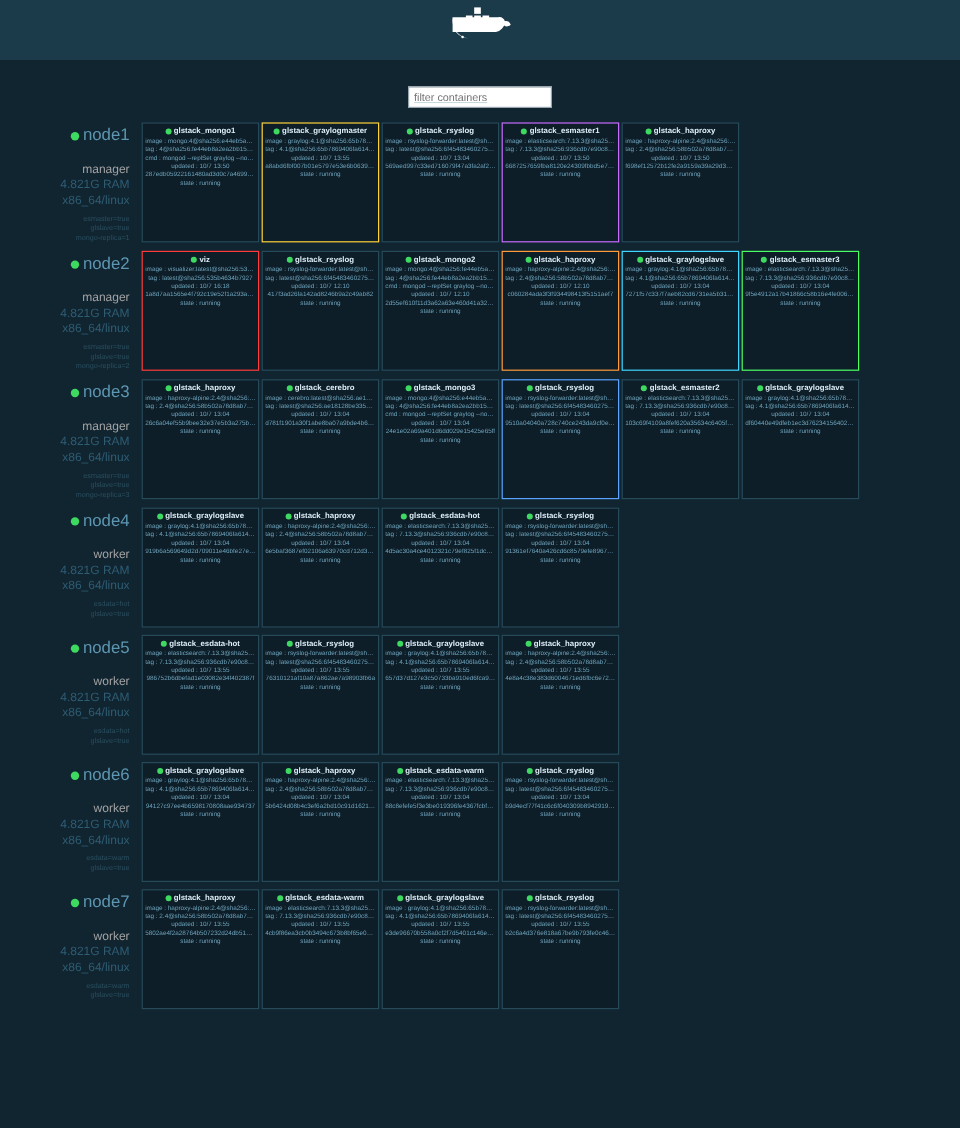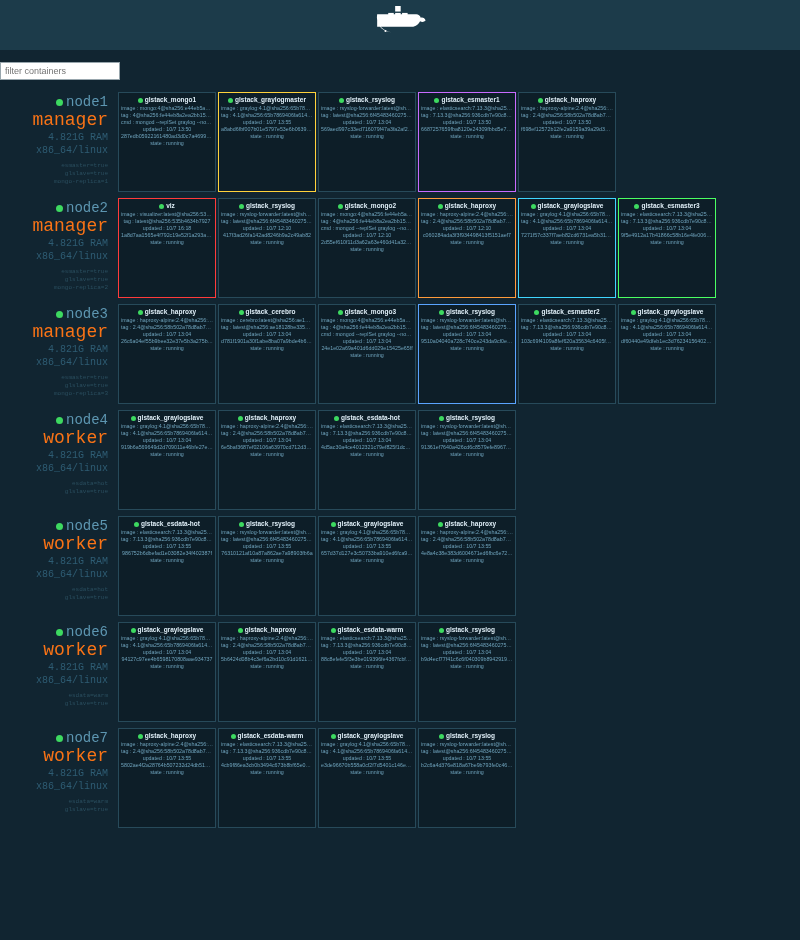--- a/index.html
+++ b/index.html
@@ -18,24 +18,25 @@
     display:flex;
     align-items:center;
     justify-content:center;
     background:#1c3b4a;
   }
   .header svg{
     height:36px;
   }
   .filter-bar{
     height:20px;
-    padding:12px 0 6px;
+    padding:22px 0 6px;
     display:flex;
-    justify-content:flex-start;
+    justify-content:center;
     background:#112531;
+    text-decoration:underline;
   }
   .filter-input{
     width:110px;
     height:14px;
     font-size:9px;
     padding:1px 4px;
     border:1px solid #98a6ad;
     background:#fff;
     color:#333;
   }
@@ -46,31 +47,30 @@
     display:flex;
     align-items:flex-start;
     margin-bottom:6px;
   }
   .node-head{
     width:100px;
     flex:0 0 100px;
     text-align:right;
     padding-right:10px;
     padding-top:2px;
-    font-family:Liberation Mono, monospace;
   }
   .node-name{
     font-size:14px;
     color:#5d96b1;
     white-space:nowrap;
   }
   .node-role{
-    font-size:18px;
-    color:#f97316;
-    margin-top:0;
+    font-size:10px;
+    color:#a3a3a3;
+    margin-top:16px;
   }
   .node-spec{
     font-size:10px;
     color:#2e5c73;
     margin-top:2px;
   }
   .node-labels{
     margin-top:6px;
     font-size:6px;
     line-height:8px;

